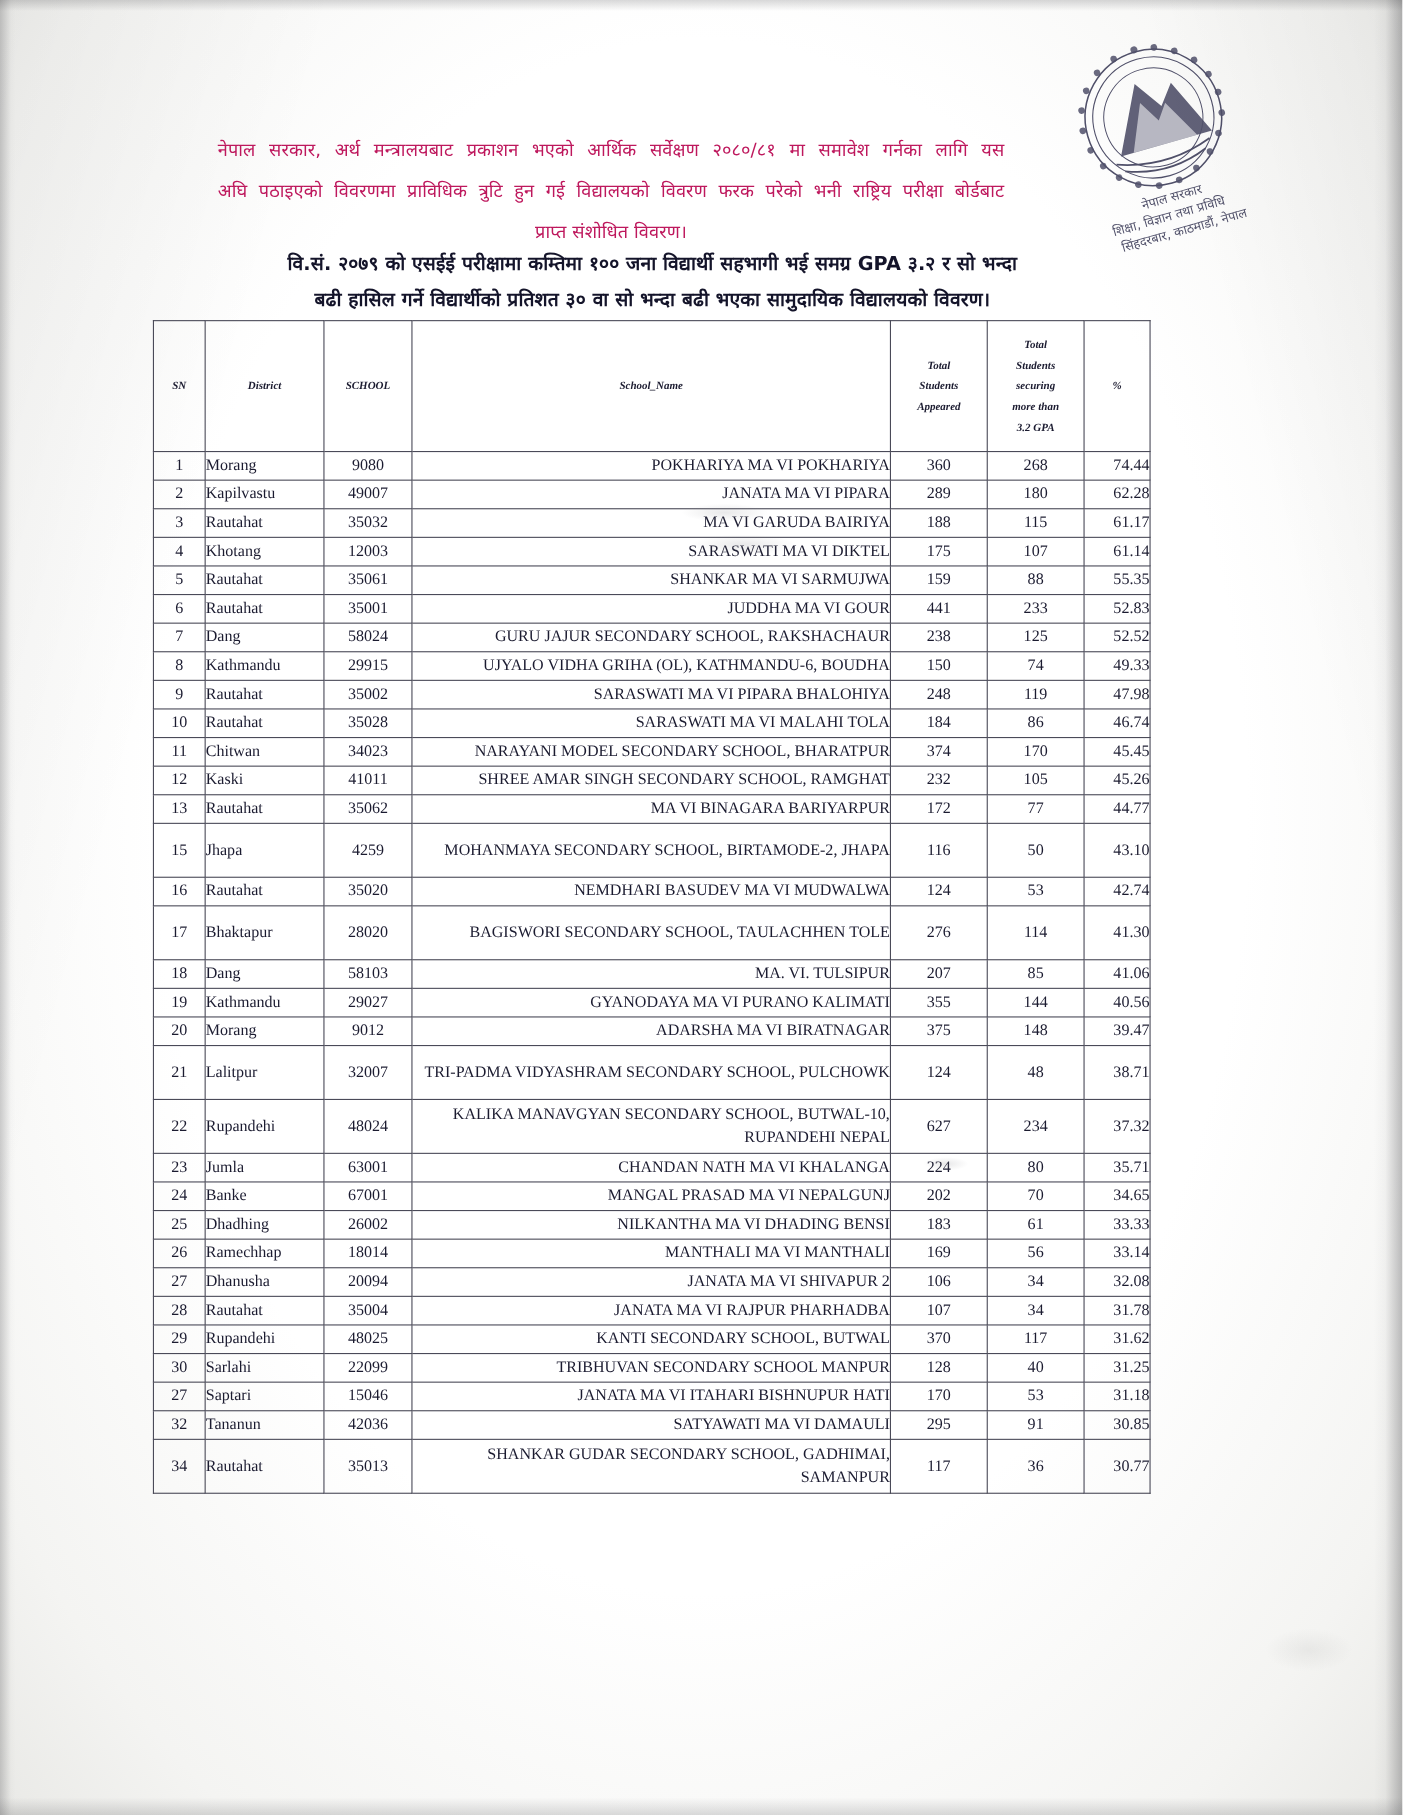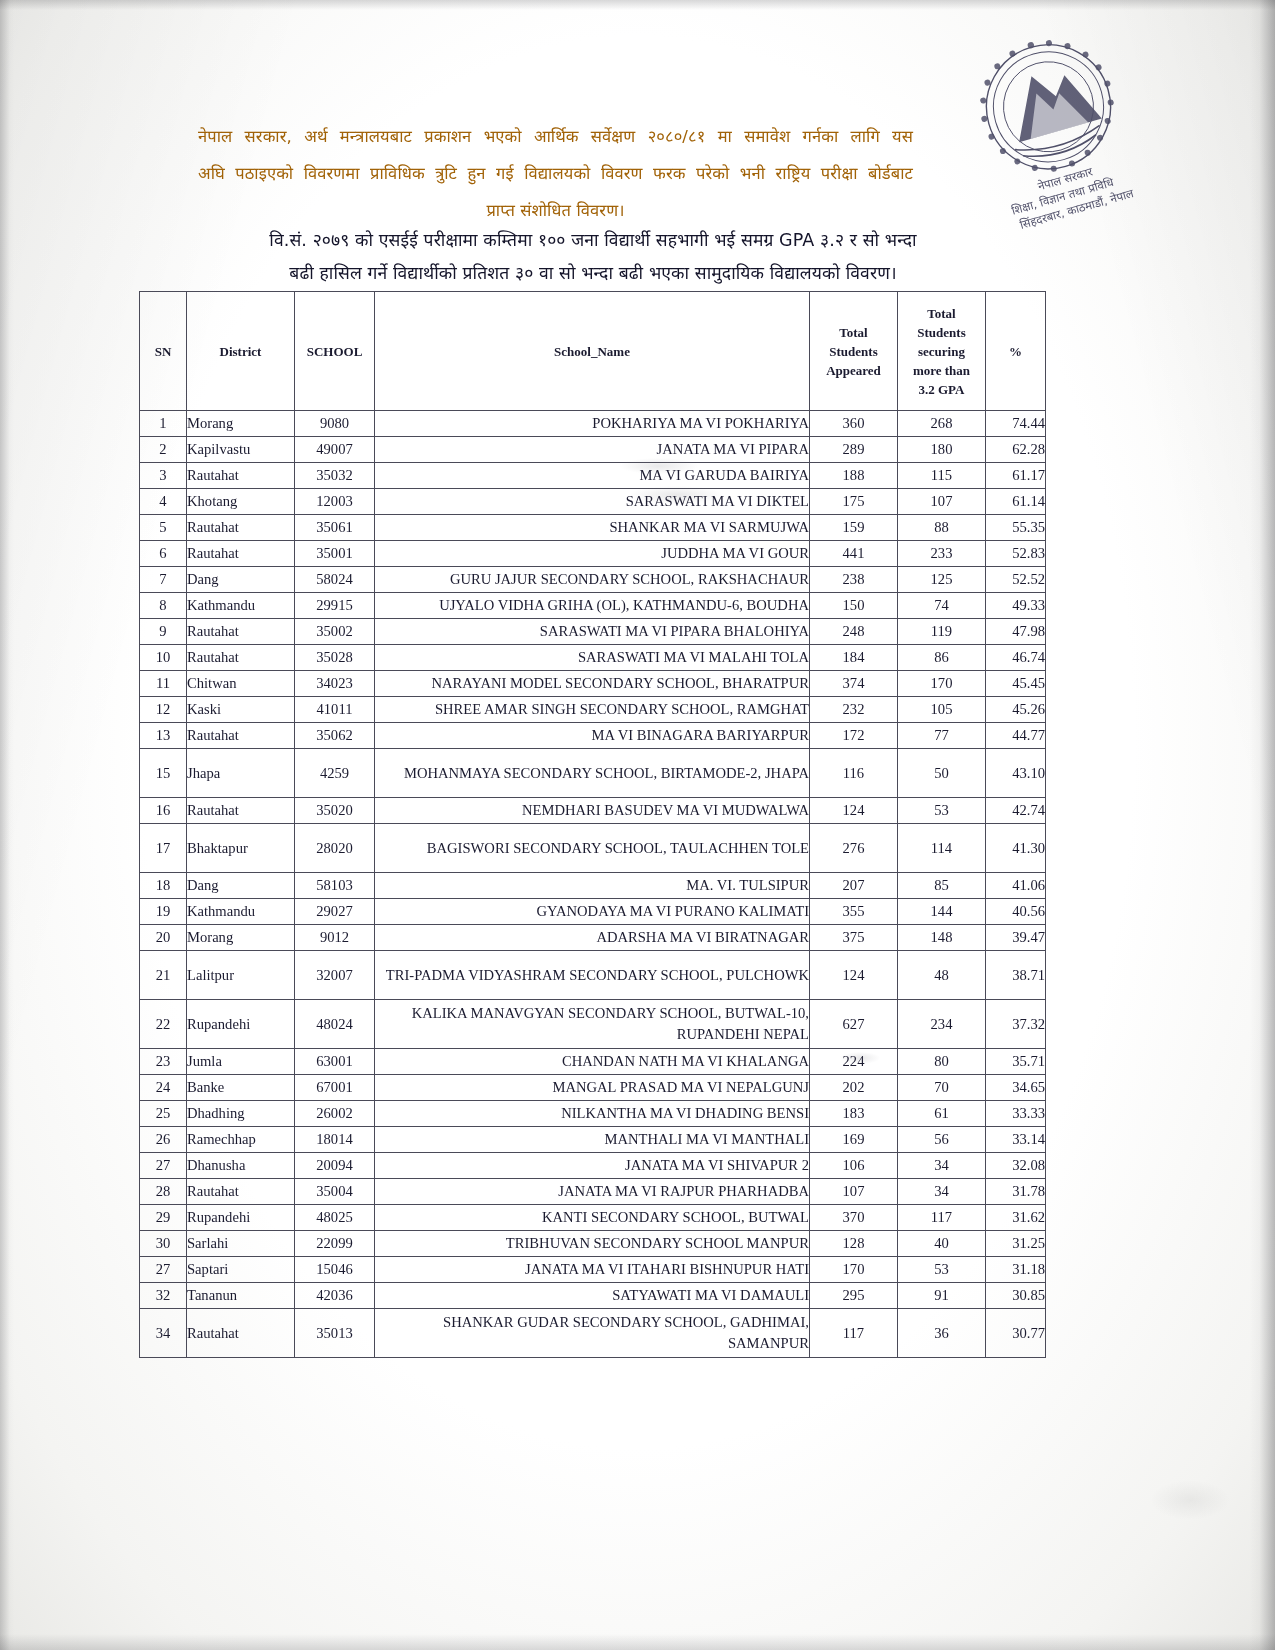--- a/index.html
+++ b/index.html
@@ -58,21 +58,21 @@
 
   
   .doc-note {
     position: absolute;
     left: 198px;
     top: 118px;
     width: 715px;
     font-family: "DejaVu Sans", sans-serif;
     font-size: 16.5px;
     line-height: 37px;
-    color: #a16207;
+    color: #be185d;
     text-align: justify;
     text-align-last: center;
     letter-spacing: 0.1px;
   }
   .doc-note .ln { display: block; }
   .doc-note .ln-1 { text-align: justify; text-align-last: justify; }
   .doc-note .ln-2 { text-align: justify; text-align-last: justify; }
   .doc-note .ln-3 { text-align: center; }
 
   
@@ -88,21 +88,21 @@
   .seal svg { display: block; }
 
   
   .table-title {
     position: absolute;
     left: 140px;
     top: 224px;
     width: 906px;
     font-family: "DejaVu Sans", sans-serif;
     font-size: 17.5px;
-    font-weight: normal;
+    font-weight: bold;
     line-height: 33px;
     text-align: center;
     color: #14142a;
     letter-spacing: 0.1px;
   }
   .table-title .tl { display: block; }
 
   
   .tbl-wrap {
     position: absolute;
@@ -121,21 +121,22 @@
     border: 1px solid #4a4a58;
     padding: 0;
     vertical-align: middle;
   }
   table.data thead th {
     font-weight: bold;
     text-align: center;
     line-height: 19px;
     padding: 6px 3px;
     height: 106px;
-    font-size: 13px;
+    font-size: 10px;
+    font-style: italic;
   }
   
   col.c-sn      { width: 47px; }
   col.c-dist    { width: 108px; }
   col.c-school  { width: 80px; }
   col.c-name    { width: 435px; }
   col.c-app     { width: 88px; }
   col.c-sec     { width: 88px; }
   col.c-pct     { width: 60px; }
 

